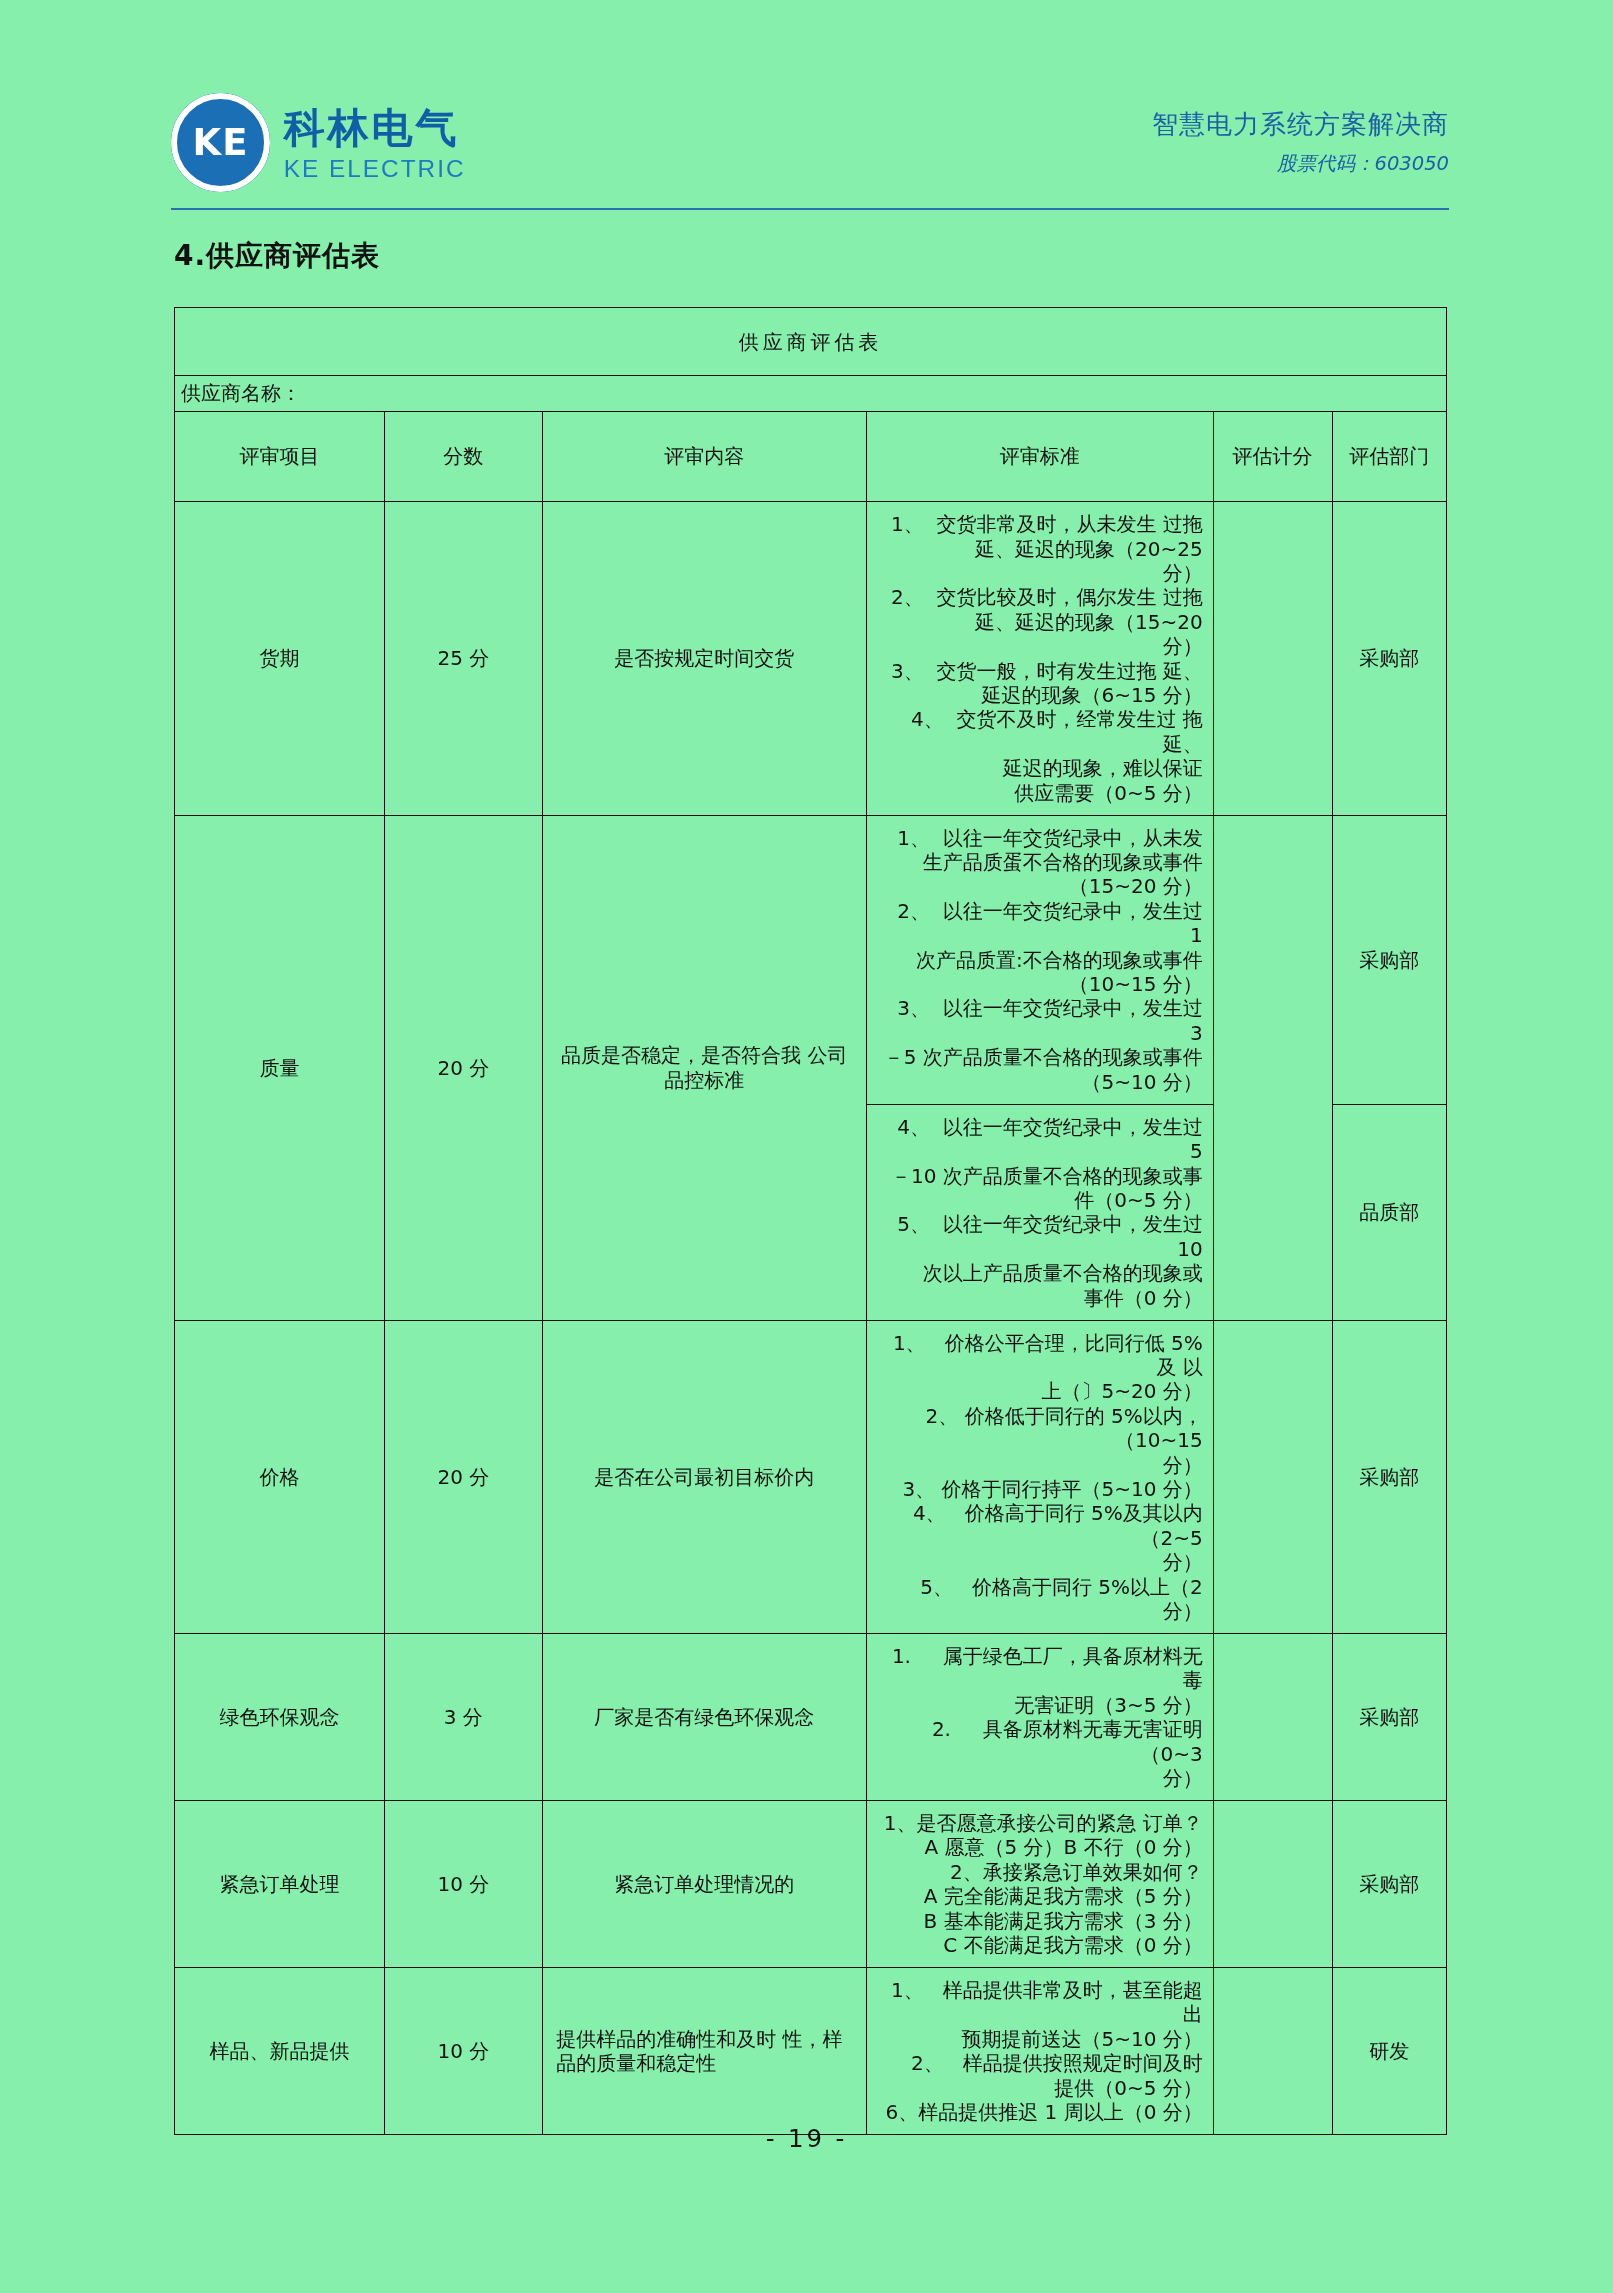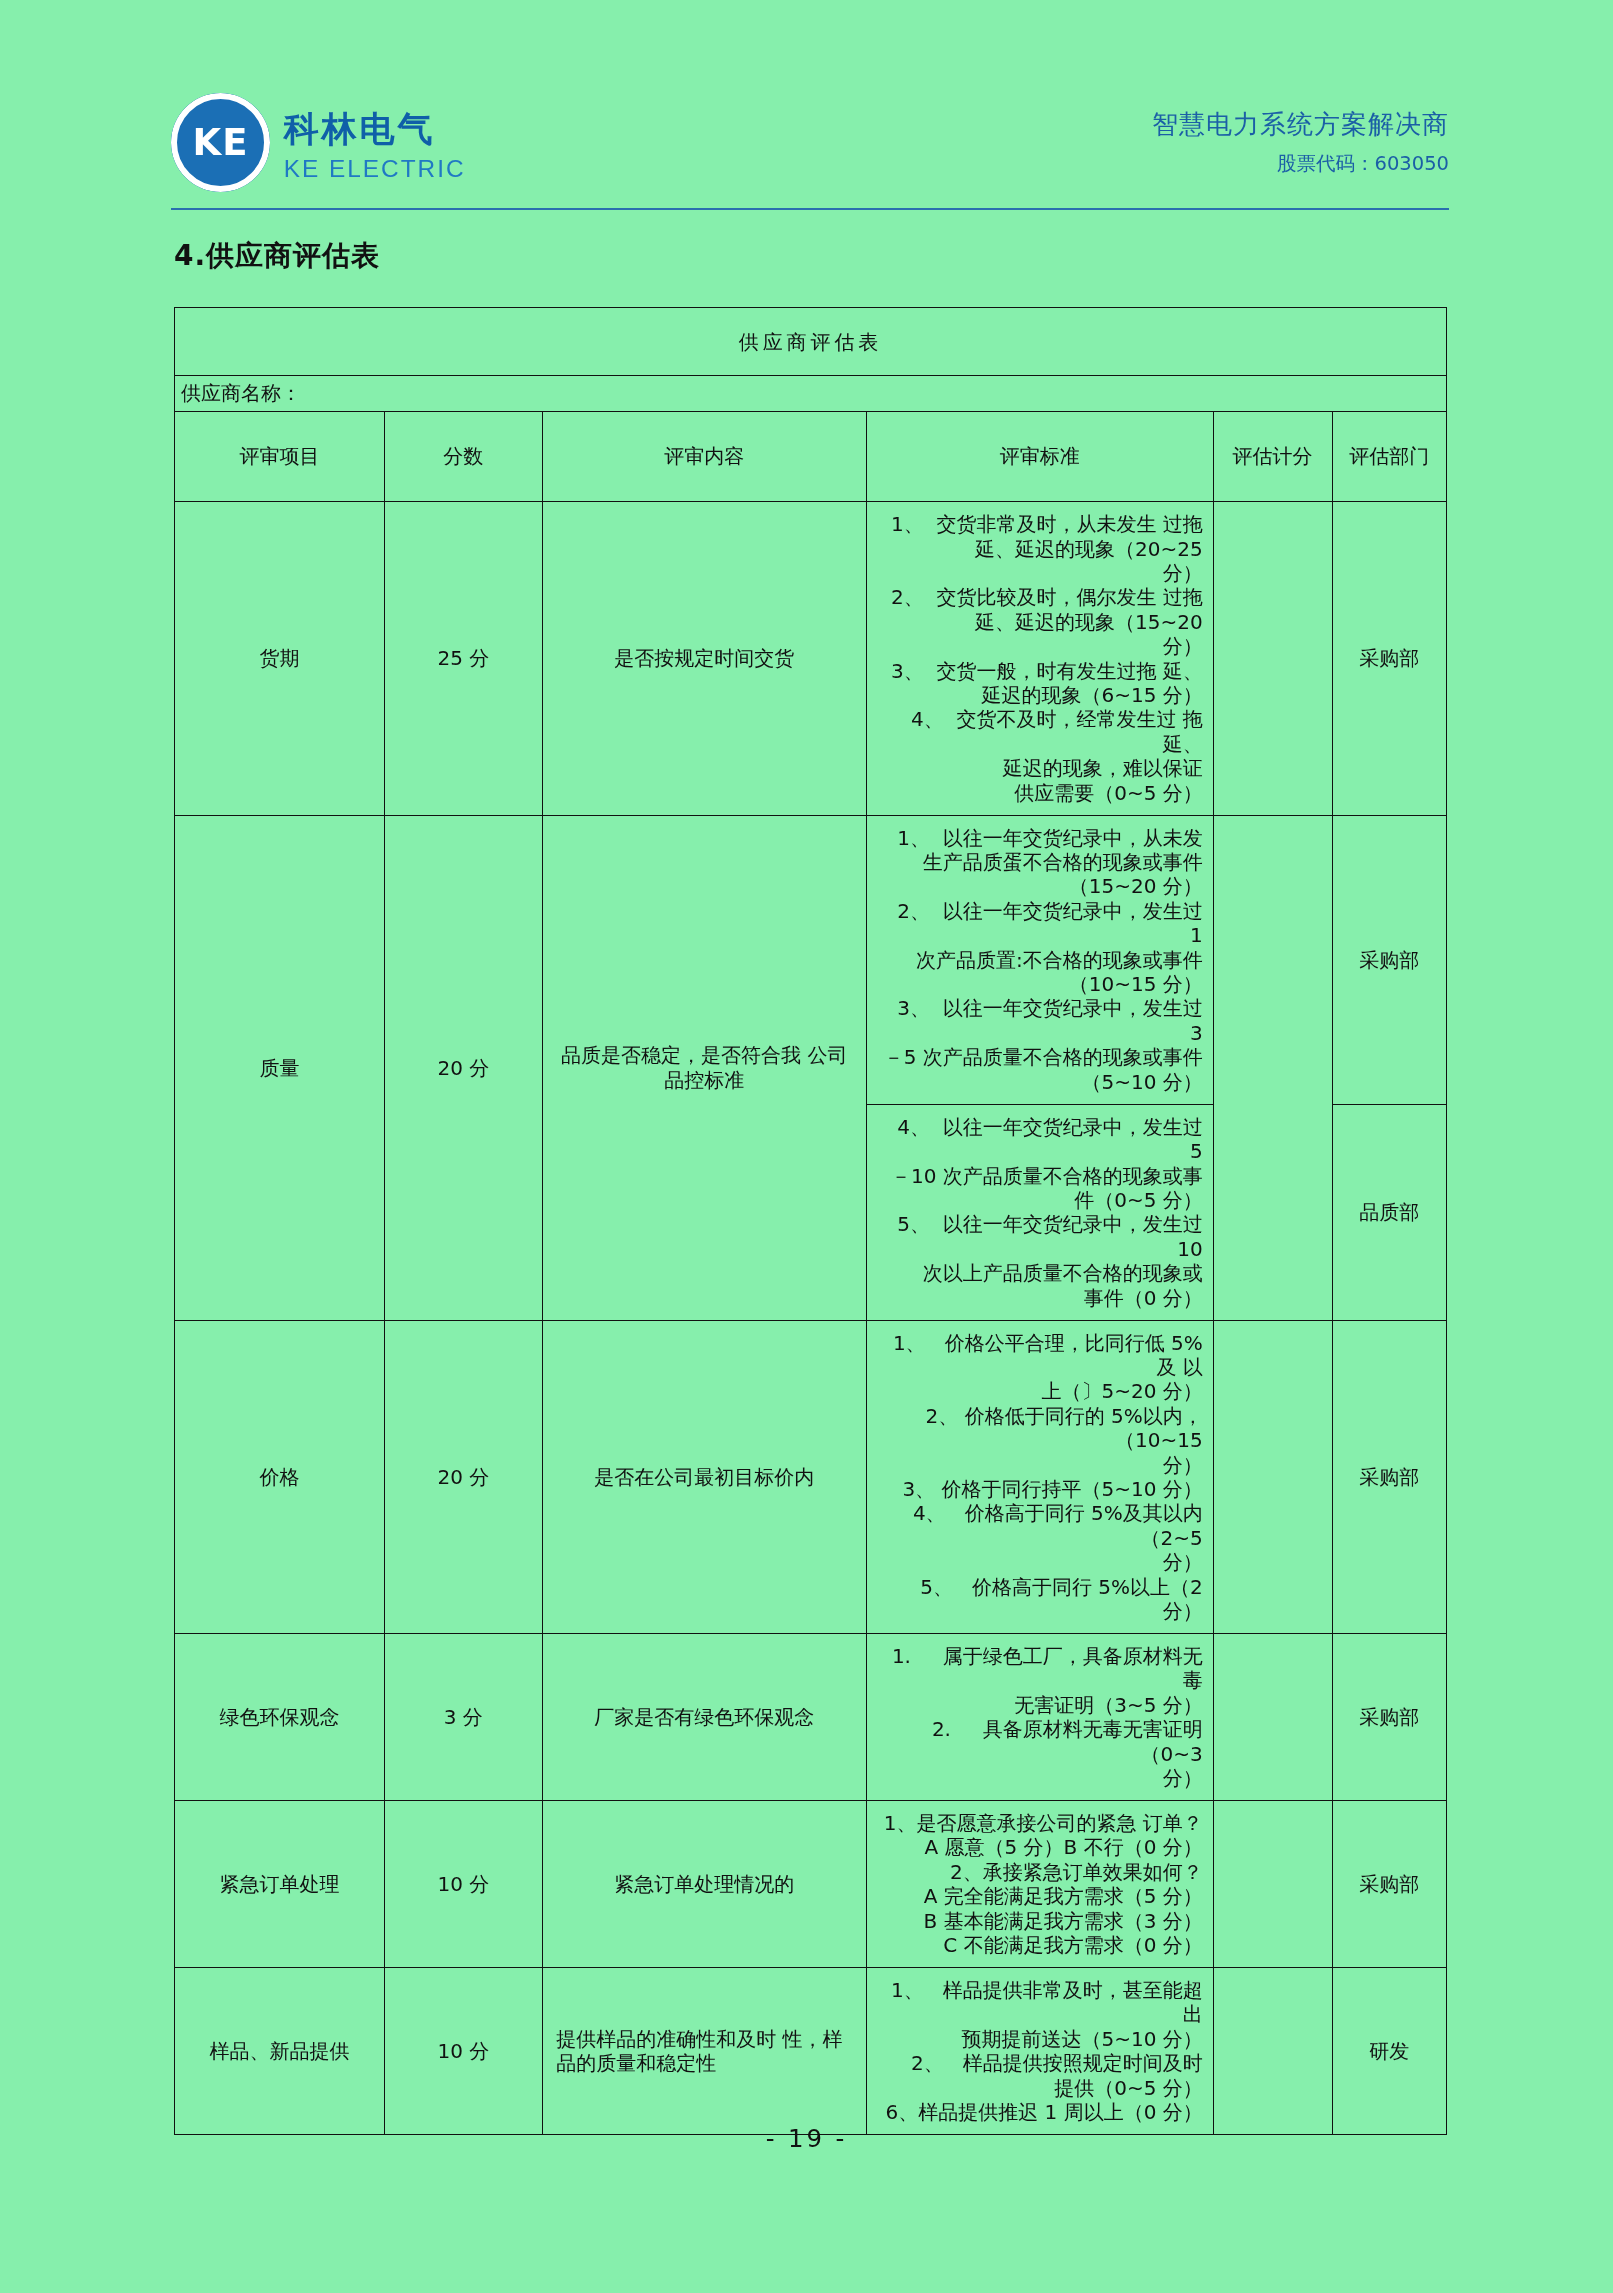--- a/index.html
+++ b/index.html
@@ -57,26 +57,26 @@
     font-size: 37px;
     font-weight: bold;
     letter-spacing: 1px;
     font-family: "DejaVu Sans", sans-serif;
     z-index: 2;
   }
   .logo-text {
     margin-left: 13.7px;
   }
   .logo-cn {
-    font-size: 35px;
+    font-size: 41px;
     font-weight: bold;
     color: #0f5fa8;
     letter-spacing: 2.9px;
     line-height: 51px;
-    font-family: Liberation Sans, sans-serif;
+    font-family: Liberation Serif, serif;
   }
   .logo-en {
     font-size: 24.4px;
     color: #2079c4;
     letter-spacing: 2px;
     line-height: 29px;
     font-family: "Liberation Sans", sans-serif;
   }
   .header-right {
     position: absolute;
@@ -90,20 +90,21 @@
     letter-spacing: 1px;
     line-height: 35px;
     font-family: "DejaVu Sans", sans-serif;
   }
   .header-code {
     font-size: 19.5px;
     color: #1b5fa6;
     line-height: 29px;
     margin-top: 7.8px;
     font-family: "DejaVu Sans", sans-serif;
+    font-style: italic;
   }
   .header-rule {
     position: absolute;
     left: 171px;
     top: 208px;
     width: 1278px;
     height: 2px;
     background: #2a6fae;
   }
   

